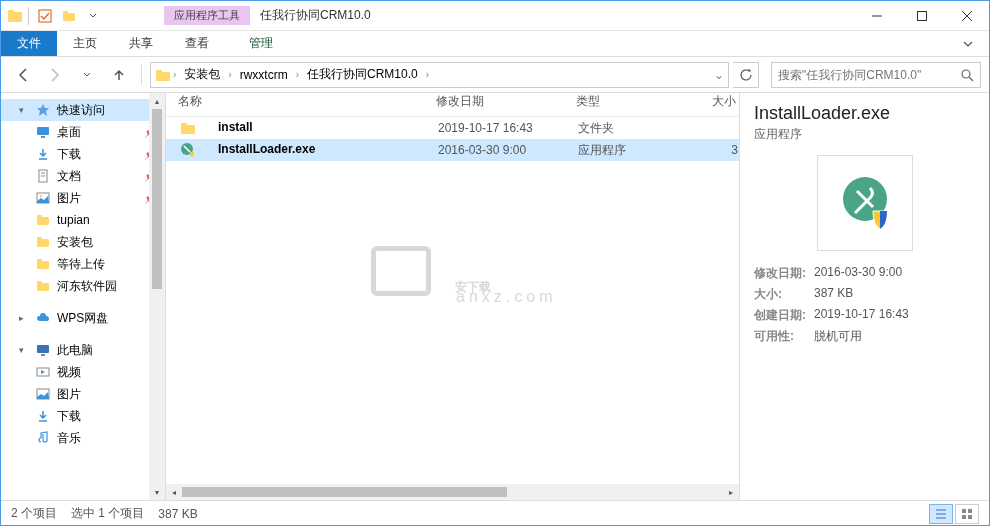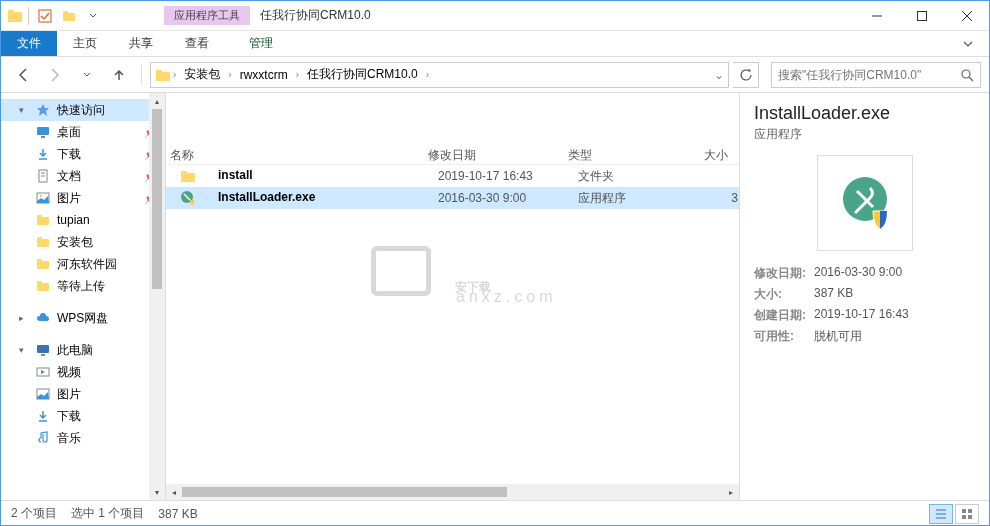--- a/index.html
+++ b/index.html
@@ -39,21 +39,21 @@
 .nav-item.sub { padding-left: 34px; }
 .nav-chevron { width: 10px; color: #666; font-size: 9px; }
 .nav-icon { width: 16px; height: 16px; display: inline-flex; align-items: center; justify-content: center; }
 .nav-pin { margin-left: auto; margin-right: 8px; color: #888; font-size: 10px; }
 .nav-spacer { height: 10px; }
 .nav-scroll { position: absolute; right: 0; top: 0; bottom: 0; width: 16px; background: #f0f0f0; display: flex; flex-direction: column; }
 .nav-scroll-btn { height: 16px; background: #f0f0f0; display: flex; align-items: center; justify-content: center; font-size: 8px; color: #555; }
 .nav-scroll-thumb { background: #c0c0c0; height: 180px; margin: 0 3px; }
 
 .file-list { flex: 1; display: flex; flex-direction: column; }
-.col-headers { height: 24px; display: flex; align-items: flex-end; border-bottom: 1px solid #eee; padding-left: 4px; margin-top: 48px; }
+.col-headers { height: 24px; display: flex; align-items: flex-start; border-bottom: 1px solid #eee; padding-left: 12px; }
 .col-header { color: #555; cursor: pointer; }
 .col-name { width: 258px; }
 .col-date { width: 140px; }
 .col-type { width: 100px; }
 .col-size { width: 60px; text-align: right; }
 .file-rows { flex: 1; }
 .file-row { height: 22px; display: flex; align-items: center; padding-left: 14px; cursor: pointer; }
 .file-row.selected { background: #cde8ff; }
 .file-icon { width: 18px; height: 16px; display: inline-flex; align-items: center; }
 .file-cell-name { width: 258px; display: flex; align-items: flex-start; gap: 20px; font-weight: bold; }
@@ -278,30 +278,30 @@
         </span>
       <span>安装包</span>
     </div>
     <div class="nav-item sub">
       <span class="nav-icon">
           <svg width="14" height="14">
             <rect class="folder-svg" x="1" y="4" width="12" height="8" rx="1"></rect>
             <rect class="folder-svg" x="1" y="2" width="5" height="3"></rect>
           </svg>
         </span>
-      <span>河东软件园</span>
+      <span>等待上传</span>
     </div>
     <div class="nav-item sub">
       <span class="nav-icon">
           <svg width="14" height="14">
             <rect class="folder-svg" x="1" y="4" width="12" height="8" rx="1"></rect>
             <rect class="folder-svg" x="1" y="2" width="5" height="3"></rect>
           </svg>
         </span>
-      <span>等待上传</span>
+      <span>河东软件园</span>
     </div>
     <div class="nav-spacer"></div>
     <div class="nav-item">
       <span class="nav-chevron">▸</span>
       <span class="nav-icon">
           <svg width="14" height="14">
             <path d="M4 10 Q1 10 1 7 Q1 5 4 5 Q4 2 7 2 Q10 2 10 5 Q13 5 13 8 Q13 10 10 10 Z" fill="#3993dd"></path>
           </svg>
         </span>
       <span>WPS网盘</span>

